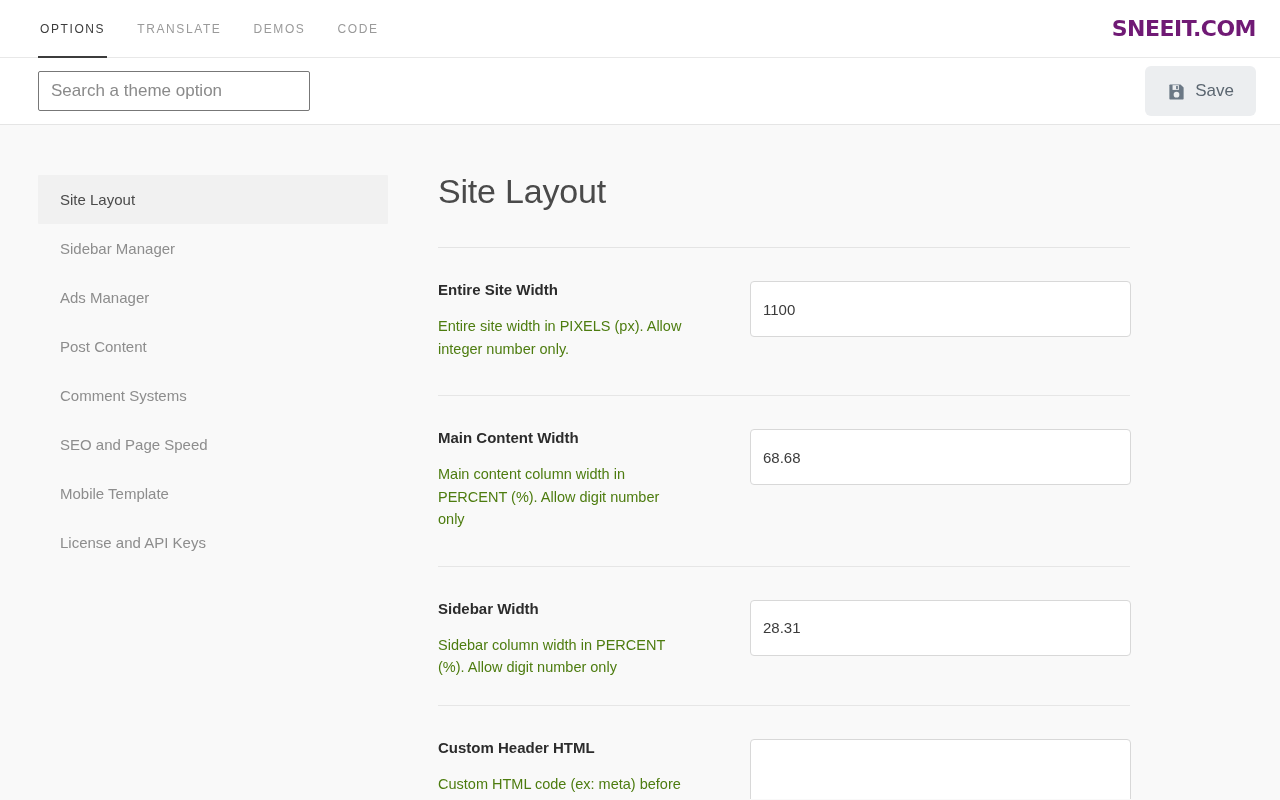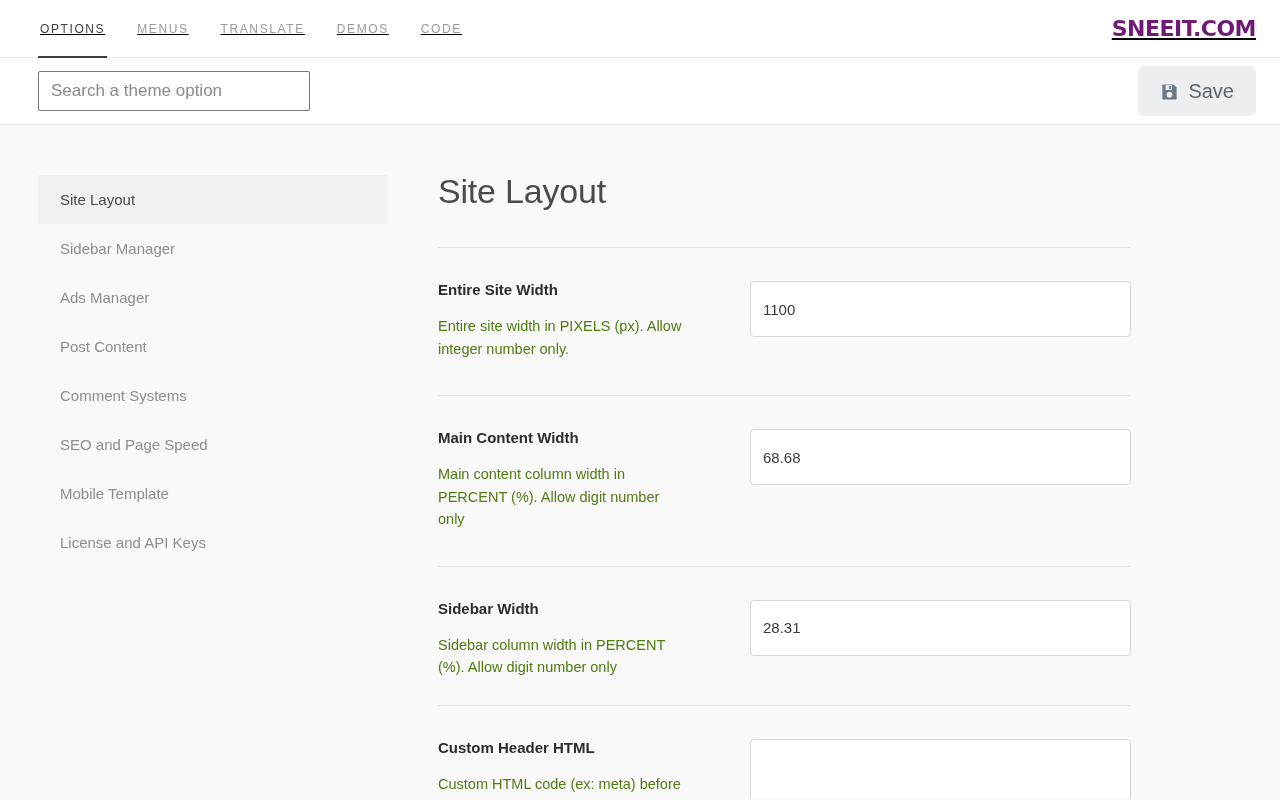--- a/index.html
+++ b/index.html
@@ -13,21 +13,20 @@
   }
 
   
   .topbar {
     height: 58px;
     background: #ffffff;
     border-bottom: 1px solid #e8e8e8;
     display: flex;
     align-items: stretch;
     position: relative;
-    text-decoration: underline;
   }
   .nav-tabs {
     display: flex;
     align-items: stretch;
     padding-left: 24px;
   }
   .nav-tab {
     display: flex;
     align-items: center;
     padding: 0 16px;
@@ -91,21 +90,21 @@
     margin-left: auto;
     display: flex;
     align-items: center;
     gap: 9px;
     height: 50px;
     padding: 0 22px;
     background: #eceef0;
     border: none;
     border-radius: 6px;
     cursor: pointer;
-    font-size: 20px;
+    font-size: 17px;
     color: #5b6670;
     font-family: "Liberation Sans", sans-serif;
   }
   .save-button svg { display: block; }
 
   
   .page {
     display: flex;
     height: calc(800px - 58px - 68px);
     background: #f9f9f9;
@@ -203,23 +202,20 @@
   .sep { height: 1px; background: #e6e6e6; margin-top: 35px; }
   .sep.tight { margin-top: 26px; }
 </style>
 </head>
 <body>
 
 <div class="topbar">
   <div class="nav-tabs">
     <div class="nav-tab active">
         <span>OPTIONS</span>
-      </div>
-    <div class="nav-tab">
-        <span>MENUS</span>
       </div>
     <div class="nav-tab">
         <span>TRANSLATE</span>
       </div>
     <div class="nav-tab">
         <span>DEMOS</span>
       </div>
     <div class="nav-tab">
         <span>CODE</span>
       </div>

